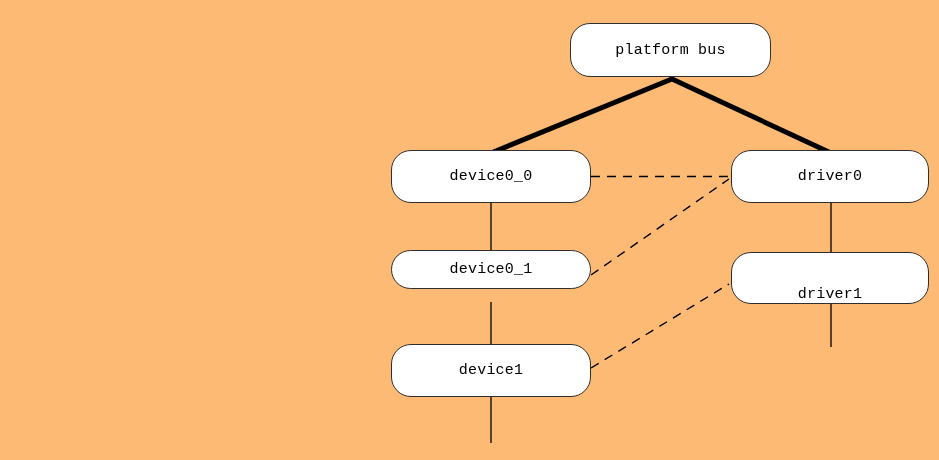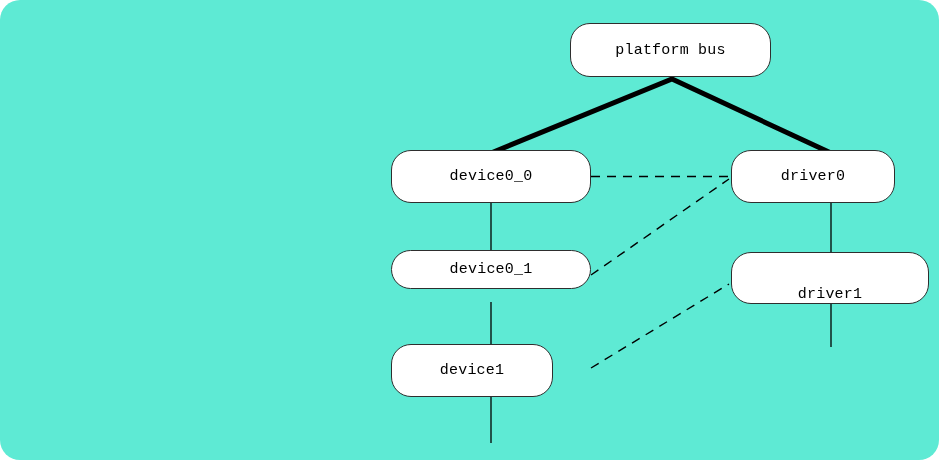--- a/index.html
+++ b/index.html
@@ -4,24 +4,23 @@
 <style>
   html, body {
     margin: 0;
     padding: 0;
     background: #ffffff;
   }
   .canvas {
     position: relative;
     width: 939px;
     height: 460px;
-    background: #5eead4;
+    background: #fdba74;
     font-family: "Liberation Mono", "DejaVu Sans Mono", monospace;
     overflow: hidden;
-    border-radius: 20px;
   }
   svg.edges {
     position: absolute;
     left: 0;
     top: 0;
   }
   .node {
     position: absolute;
     box-sizing: border-box;
     border: 1.3px solid #2e2e2e;
@@ -31,22 +30,22 @@
     align-items: center;
     justify-content: center;
     font-size: 15px;
     letter-spacing: 0.2px;
     color: #000000;
     white-space: nowrap;
   }
   .node-platform-bus { left: 570px; top: 23px;  width: 201px; height: 54px; }
   .node-device0_0    { left: 391px; top: 150px; width: 200px; height: 53px; }
   .node-device0_1    { left: 391px; top: 250px; width: 200px; height: 39px; }
-  .node-device1      { left: 391px; top: 344px; width: 162px; height: 53px; }
-  .node-driver0      { left: 731px; top: 150px; width: 164px; height: 53px; }
+  .node-device1      { left: 391px; top: 344px; width: 200px; height: 53px; }
+  .node-driver0      { left: 731px; top: 150px; width: 198px; height: 53px; }
   .node-driver1      { left: 731px; top: 252px; width: 198px; height: 52px; align-items: flex-end; }
 </style>
 </head>
 <body>
 
 <div class="canvas">
 
   <svg class="edges" width="939" height="460" viewBox="0 0 939 460">
 
     <polyline points="491,153 672,79 831,153" fill="none" stroke="#000000" stroke-width="5"></polyline>

